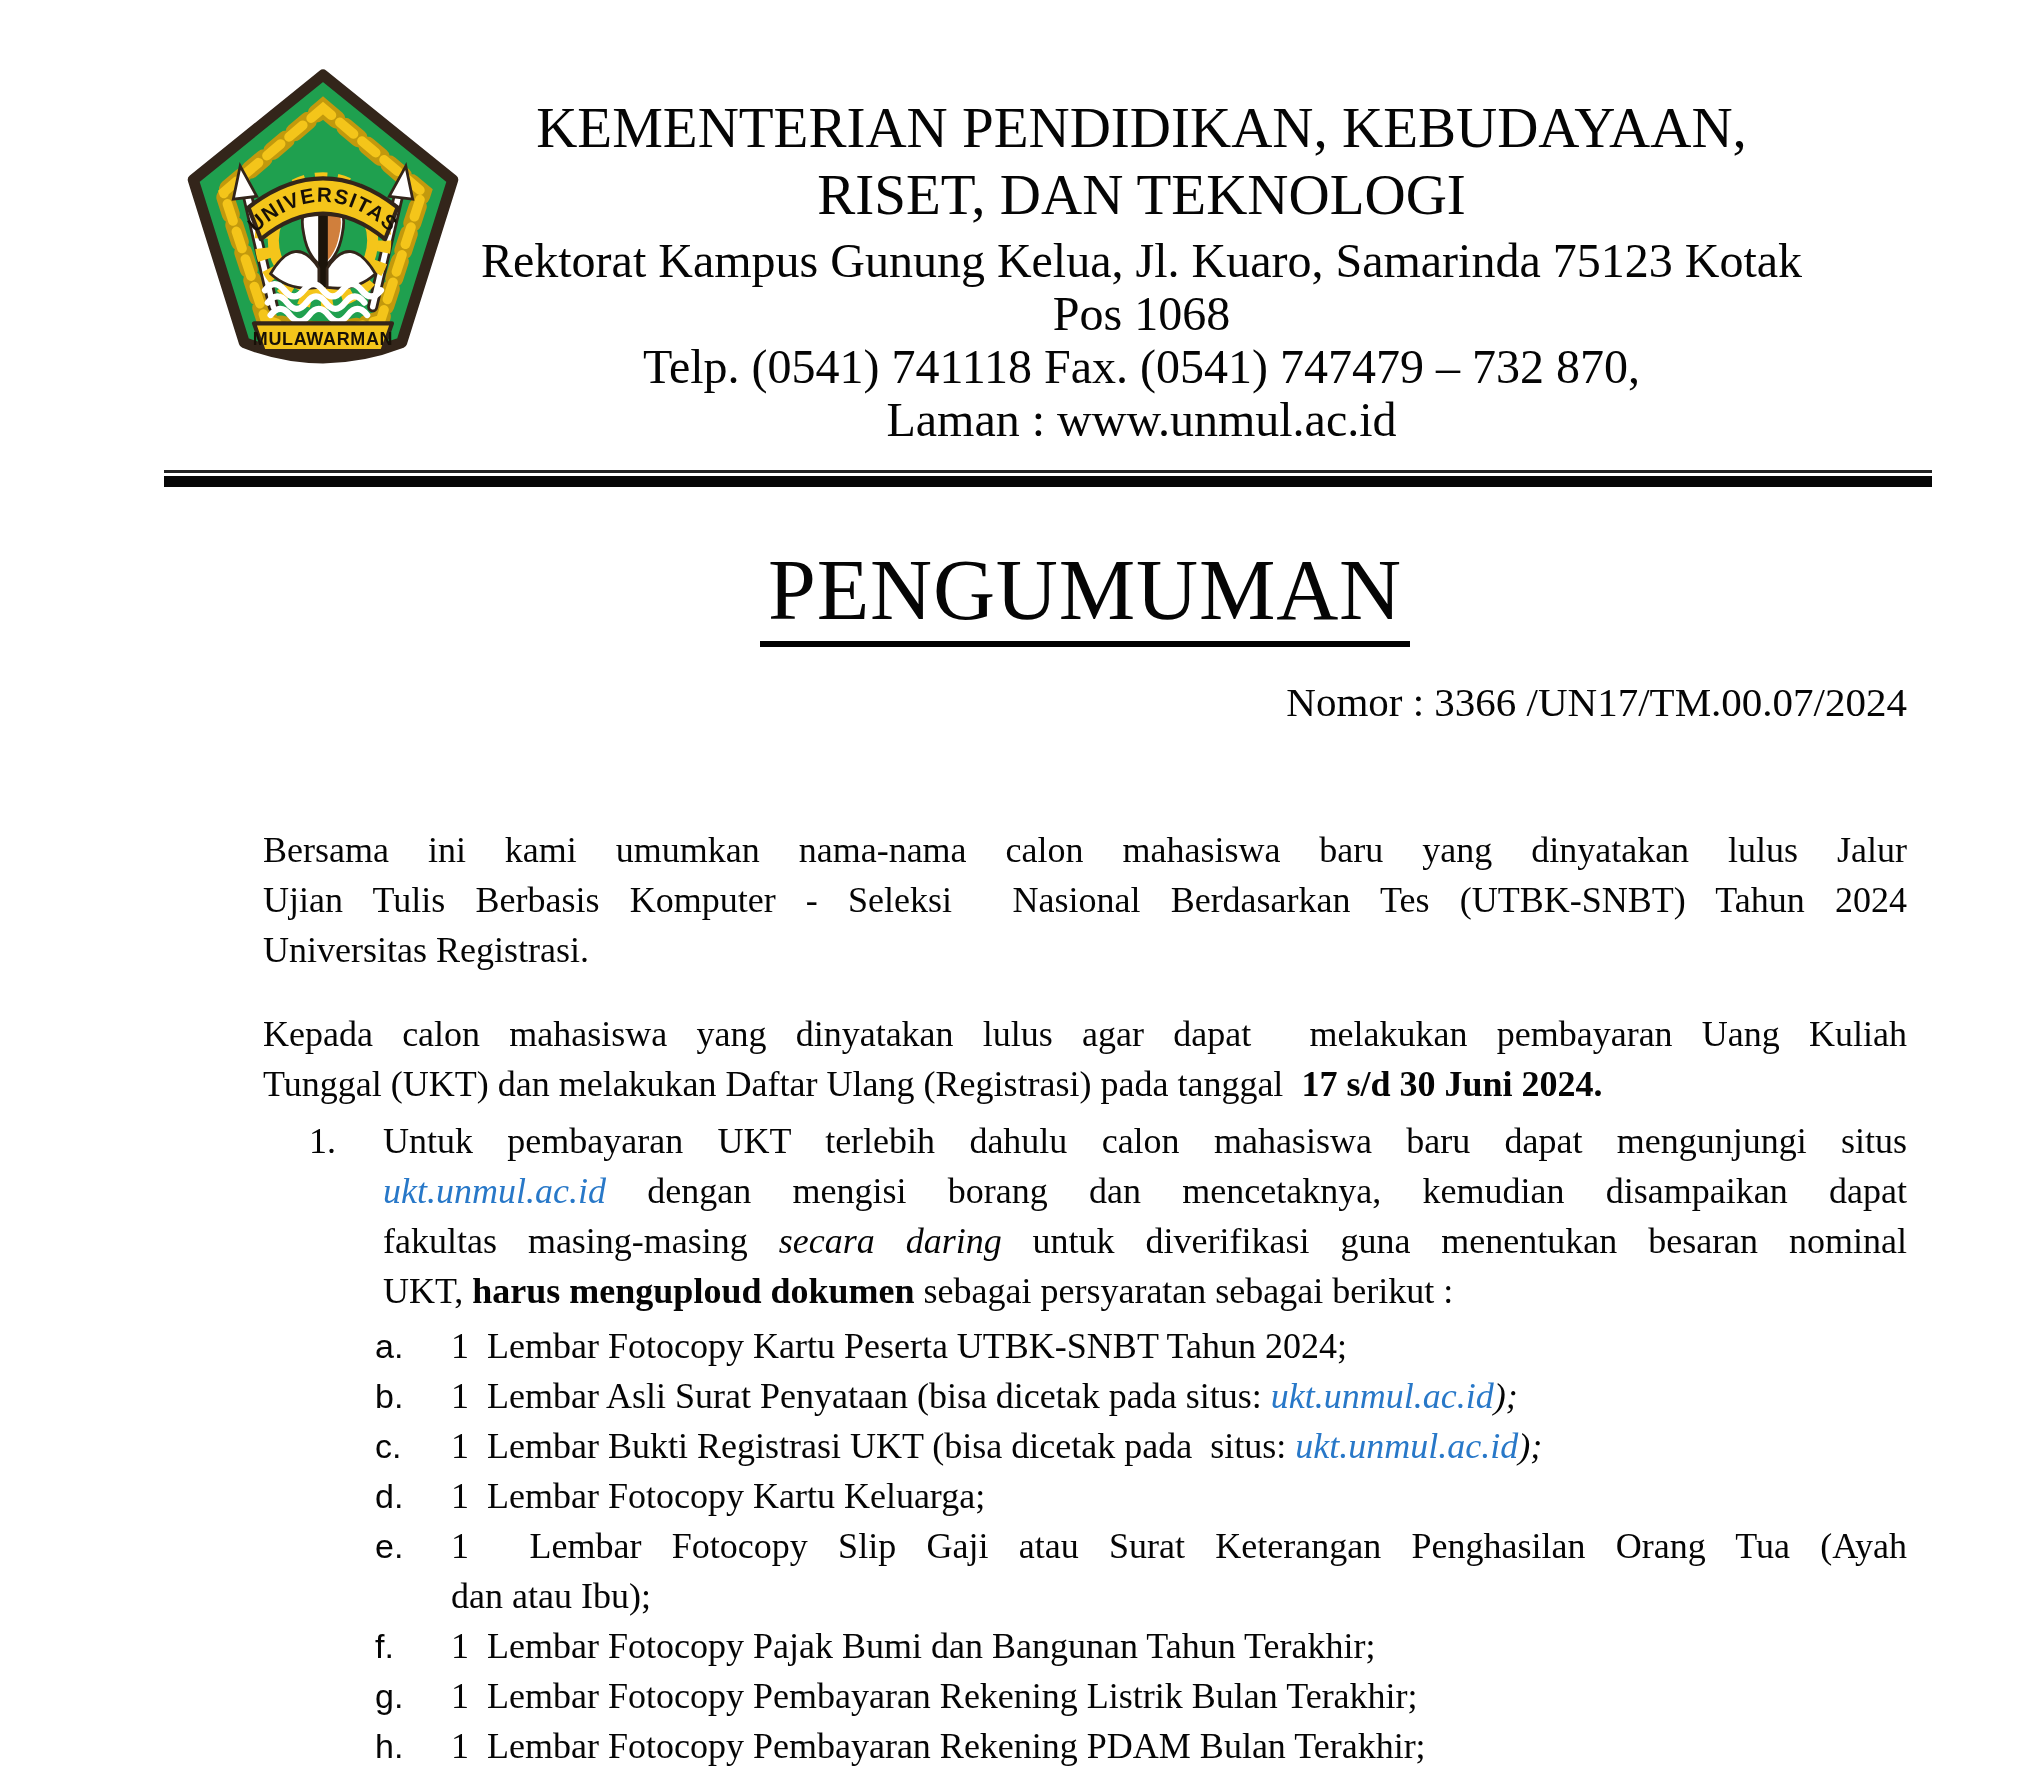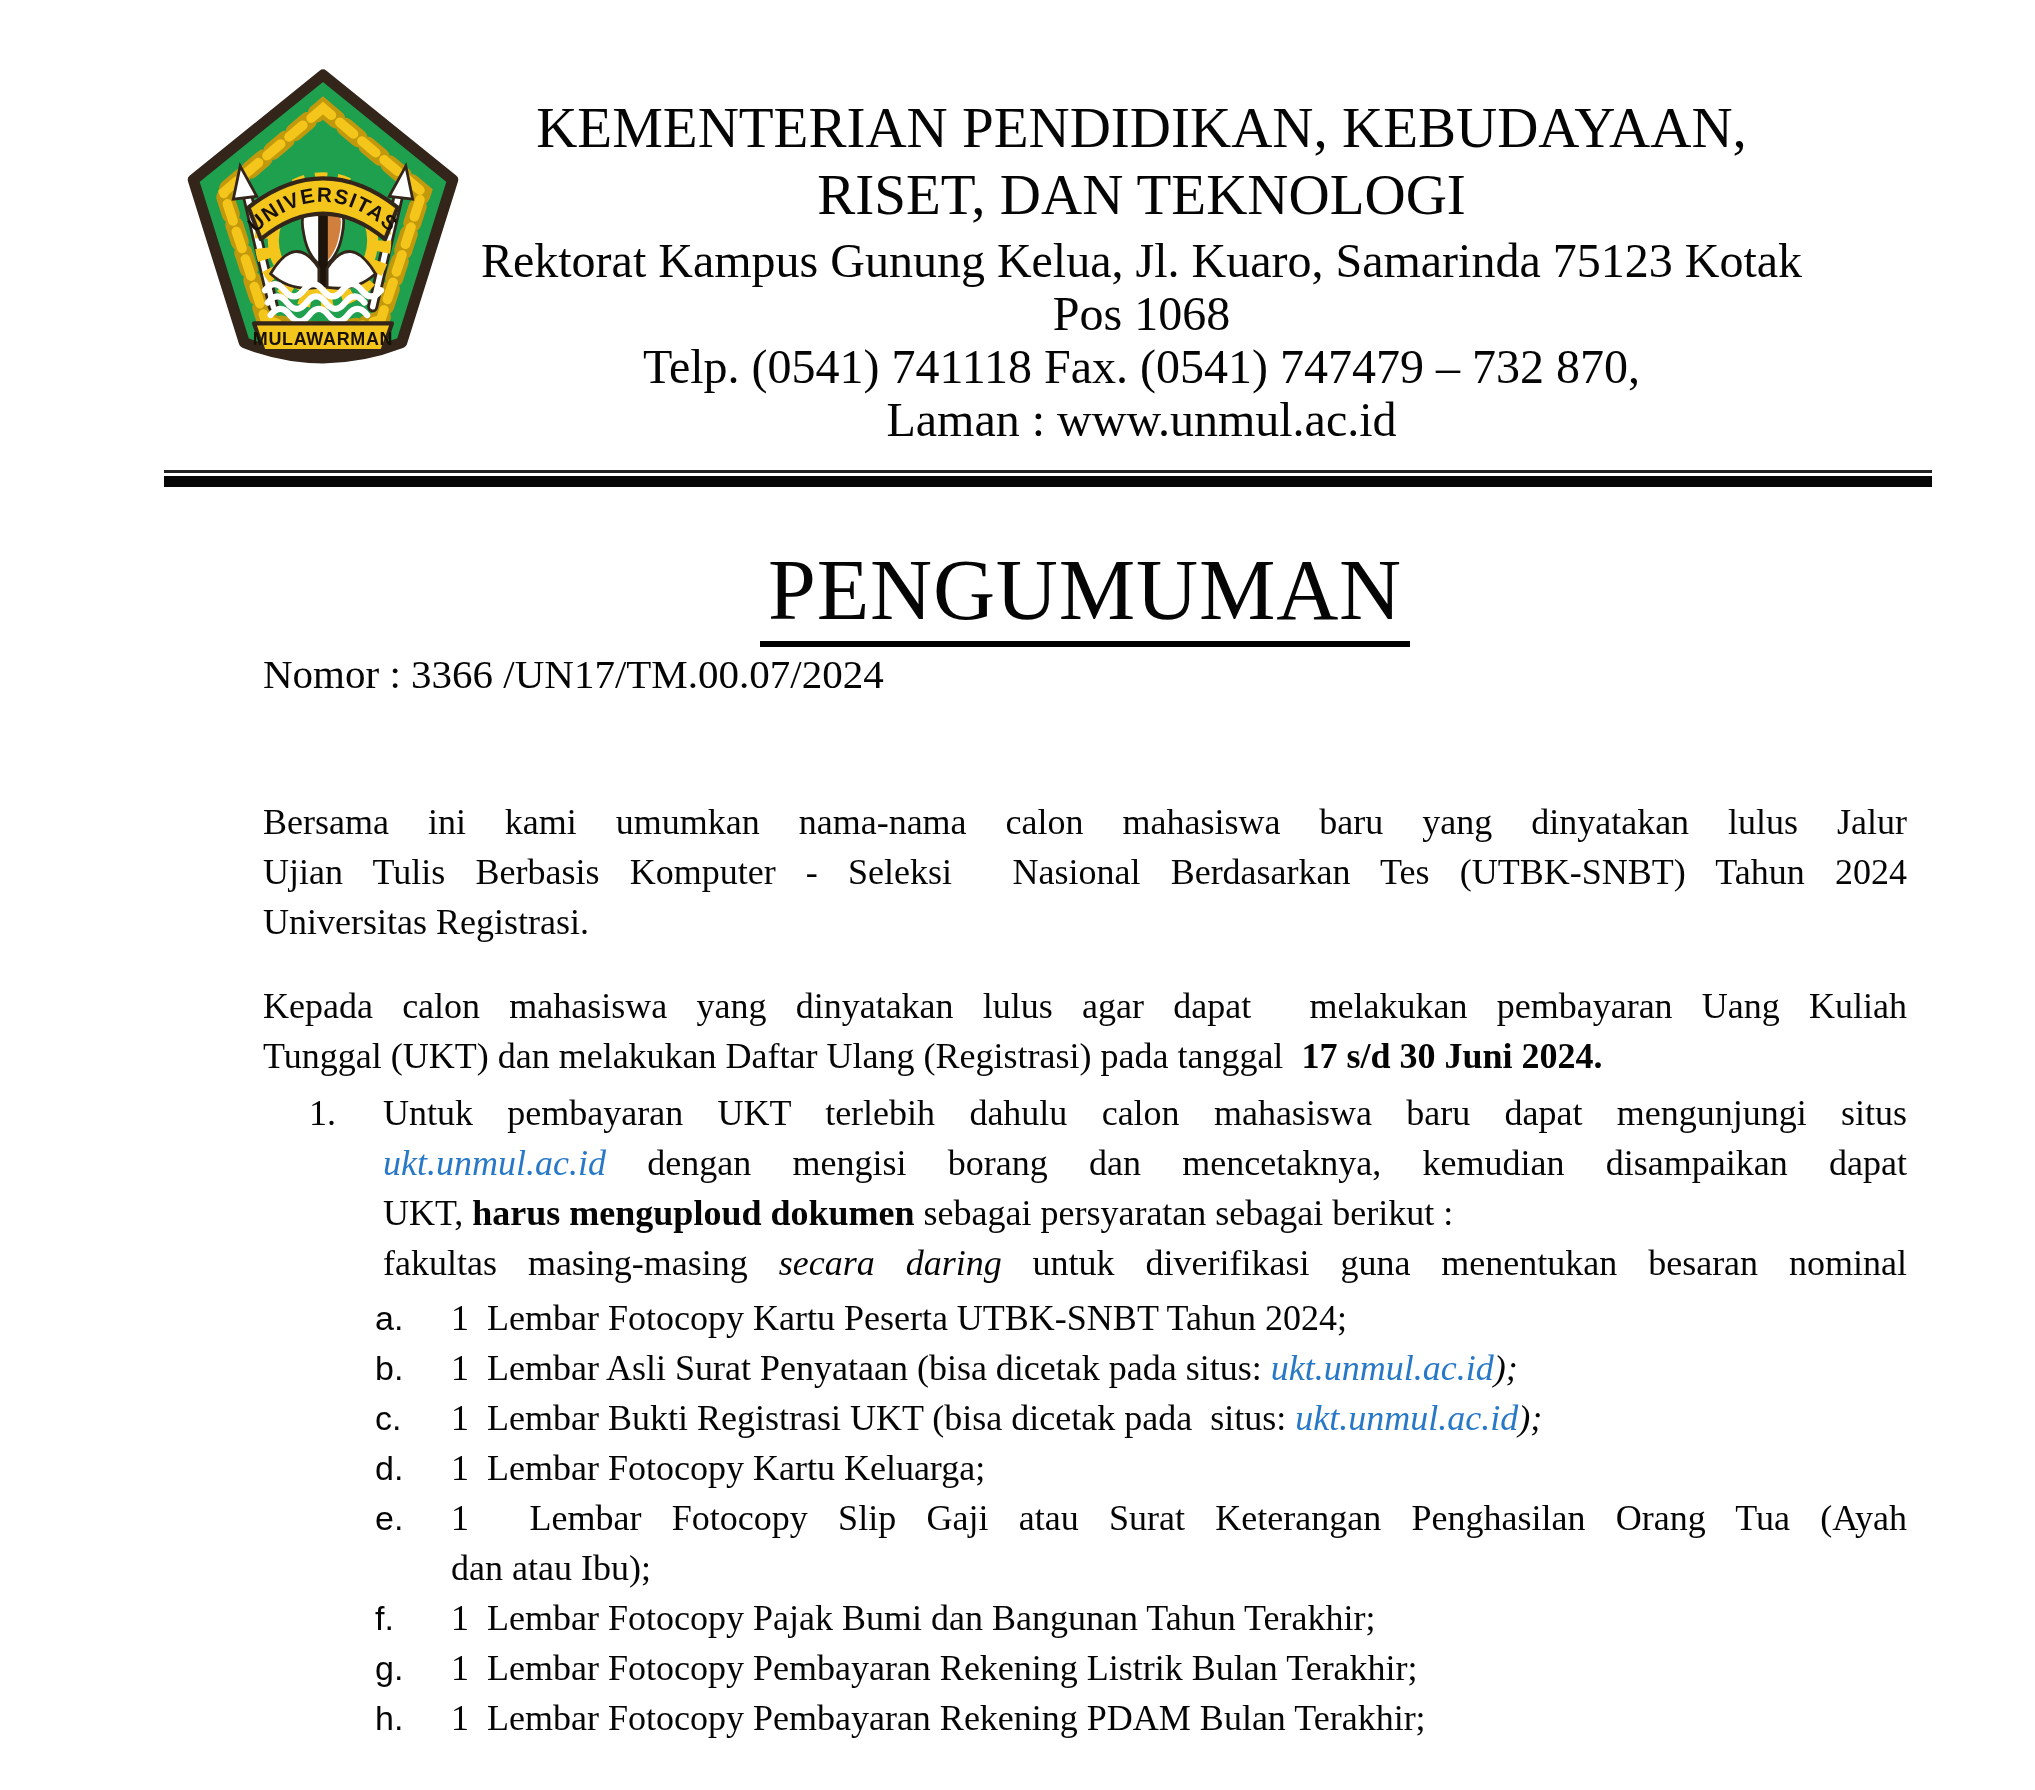--- a/index.html
+++ b/index.html
@@ -28,21 +28,21 @@
   .rule{margin-left:164px;width:1768px}
   .rule-thin{height:3.2px;background:#232323;margin-bottom:3.2px}
   .rule-thick{height:10.4px;background:#060606}
   
   main{margin-left:263px;width:1644px}
   .title-wrap{text-align:center;margin-top:57px}
   .title{
     display:inline-block;font-size:86px;line-height:1.08;letter-spacing:0.8px;
     border-bottom:6.4px solid #000;padding:0 8px 4.8px;
   }
-  .nomor{text-align:left;font-size:41px;line-height:53px;margin-top:1px}
+  .nomor{text-align:right;font-size:41px;line-height:53px;margin-top:29px}
   .para{font-size:36px;line-height:50px}
   .para-1{margin-top:96px}
   .para-2{margin-top:34px}
   .sec-heading{font-size:36px;line-height:50px;font-weight:bold;margin-top:24px}
   .num-row{display:flex;font-size:36px;line-height:50px;margin-top:6.4px}
   .num-marker{flex:0 0 120px;padding-left:46px}
   .num-text{flex:1}
   .docs{margin-top:4.8px}
   .doc-row{display:flex;font-size:36px;line-height:50px}
   .doc-marker{
@@ -143,22 +143,22 @@
       <div class="tl jl"><span>Kepada calon mahasiswa yang dinyatakan lulus agar dapat&nbsp; melakukan pembayaran Uang Kuliah</span></div>
       <div class="tl"><span>Tunggal (UKT) dan melakukan Daftar Ulang (Registrasi) pada tanggal&nbsp; </span><span class="b">17 s/d 30 Juni 2024.</span></div>
     </div>
 
 
   <div class="num-row">
     <div class="num-marker">1.</div>
     <div class="num-text">
         <div class="tl jl"><span>Untuk pembayaran UKT terlebih dahulu calon mahasiswa baru dapat mengunjungi situs</span></div>
         <div class="tl jl"><span class="l">ukt.unmul.ac.id</span><span> dengan mengisi borang dan mencetaknya, kemudian disampaikan dapat</span></div>
+        <div class="tl jl"><span>fakultas masing-masing </span><span class="i">secara daring</span><span> untuk diverifikasi guna menentukan besaran nominal</span></div>
         <div class="tl"><span>UKT, </span><span class="b">harus menguploud dokumen</span><span> sebagai persyaratan sebagai berikut :</span></div>
-        <div class="tl jl"><span>fakultas masing-masing </span><span class="i">secara daring</span><span> untuk diverifikasi guna menentukan besaran nominal</span></div>
       </div>
   </div>
 
   <div class="docs">
       <div class="doc-row">
         <div class="doc-marker">a.</div>
         <div class="doc-text">
           <div class="tl"><span>1&nbsp; Lembar Fotocopy Kartu Peserta UTBK-SNBT Tahun 2024;</span></div>
         </div>
       </div>

